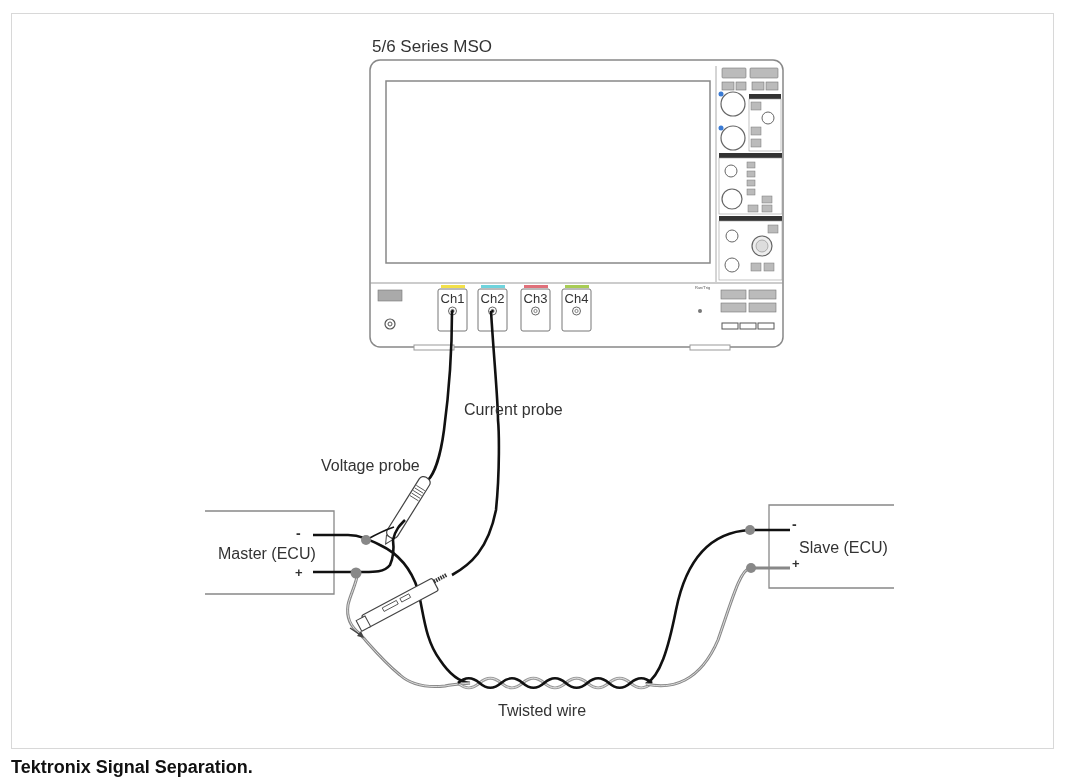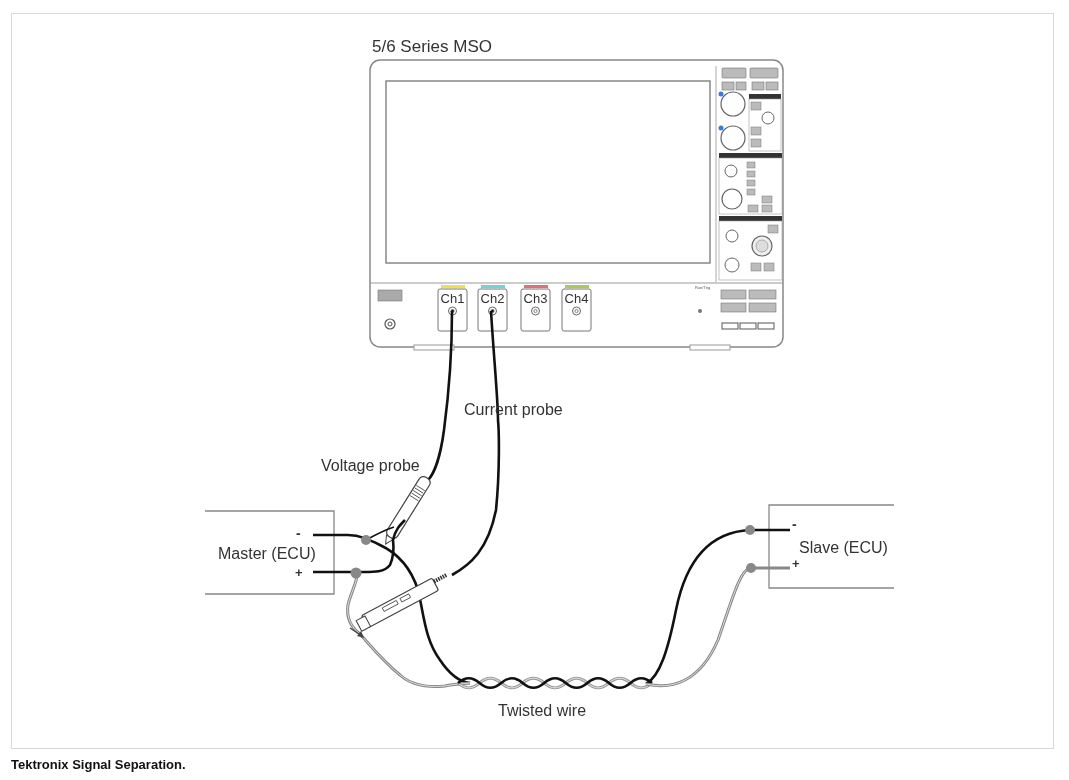--- a/index.html
+++ b/index.html
@@ -1,19 +1,19 @@
 <!DOCTYPE html>
 <html><head>
 <meta charset="utf-8">
 <style>
   html, body { margin:0; padding:0; background:#ffffff; }
   body { width:1069px; height:780px; position:relative; overflow:hidden; font-family:"Liberation Sans", sans-serif; }
   #frame { position:absolute; left:11px; top:13px; width:1043px; height:736px; border:1px solid #d8d8d8; box-sizing:border-box; background:#fff; }
   svg#diagram { position:absolute; left:0; top:0; }
-  .caption { position:absolute; left:11px; top:757px; font-family:"Liberation Sans", sans-serif; font-weight:bold; font-size:13px; color:#111; }
+  .caption { position:absolute; left:11px; top:757px; font-family:"Liberation Sans", sans-serif; font-weight:bold; font-size:18px; color:#111; }
   .lbl { font-family:"Liberation Sans", sans-serif; fill:#333; }
 </style>
 </head>
 <body>
 
 <div id="frame"></div>
 
 <svg id="diagram" width="1069" height="780" viewBox="0 0 1069 780">
 
   <text class="lbl" x="372" y="52" font-size="17">5/6 Series MSO</text>

